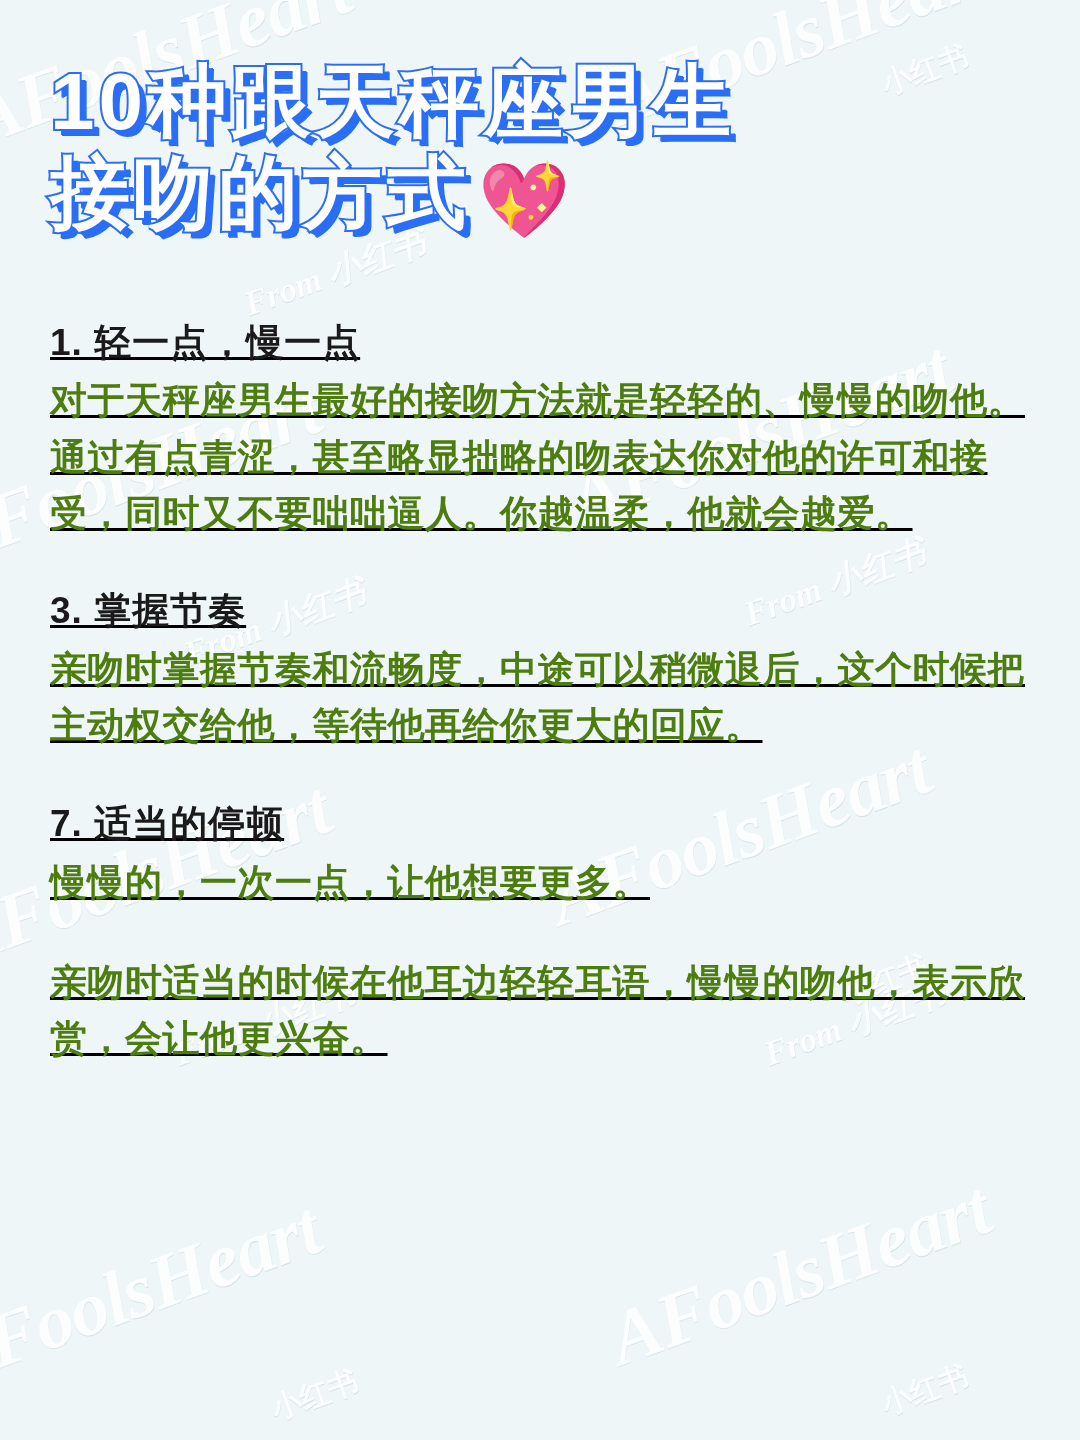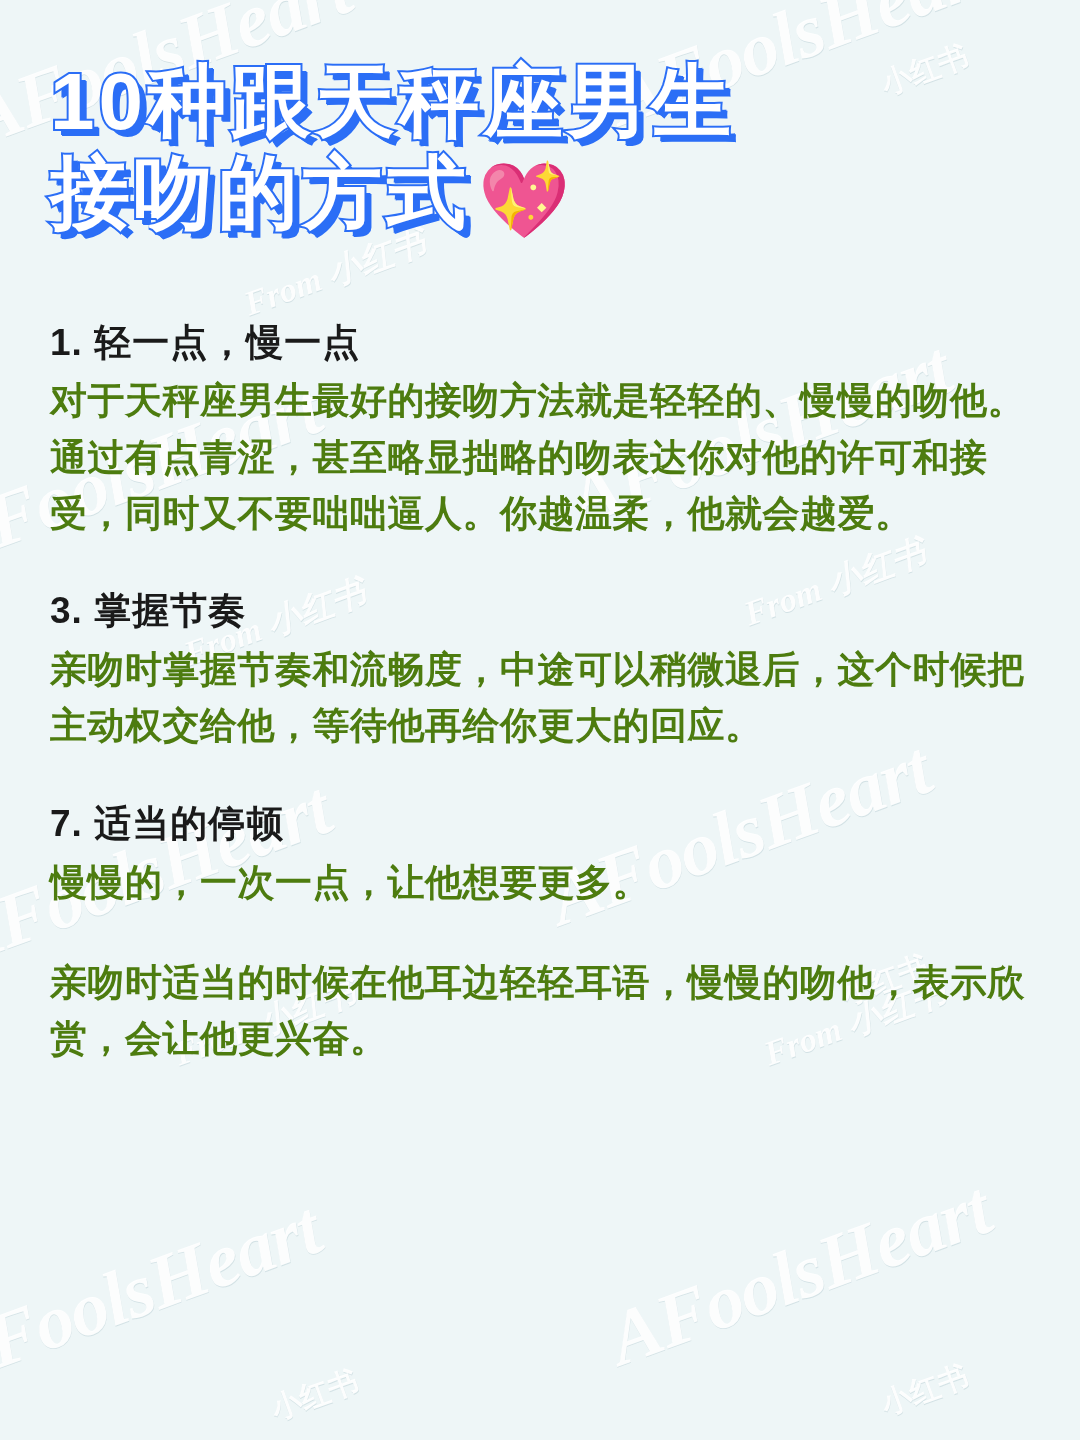--- a/index.html
+++ b/index.html
@@ -67,21 +67,21 @@
     font-size: 74px;
     vertical-align: -6px;
     margin-left: 8px;
   }
 
   .body {
     margin-top: 74px;
     padding: 0 6px;
   }
 
-  .item { margin-bottom: 44px; }
+  .item { margin-bottom: 44px; text-decoration: underline; }
   .item:last-child { margin-bottom: 0; }
 
   .item-head {
     font-size: 37px;
     font-weight: bold;
     color: #1a1a1a;
     line-height: 1.35;
     margin-bottom: 6px;
     letter-spacing: 1px;
   }

